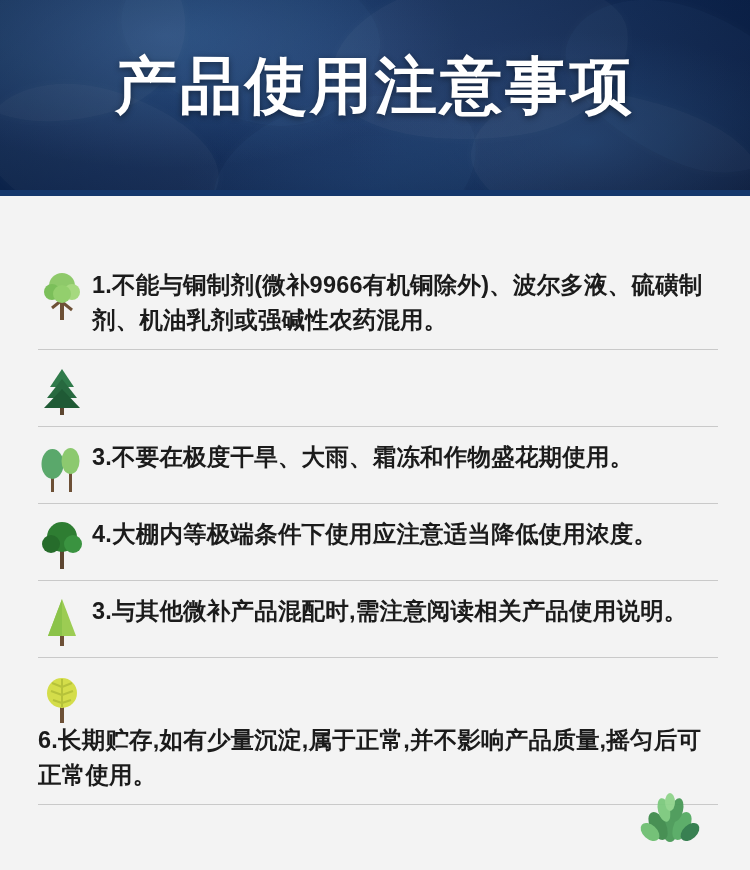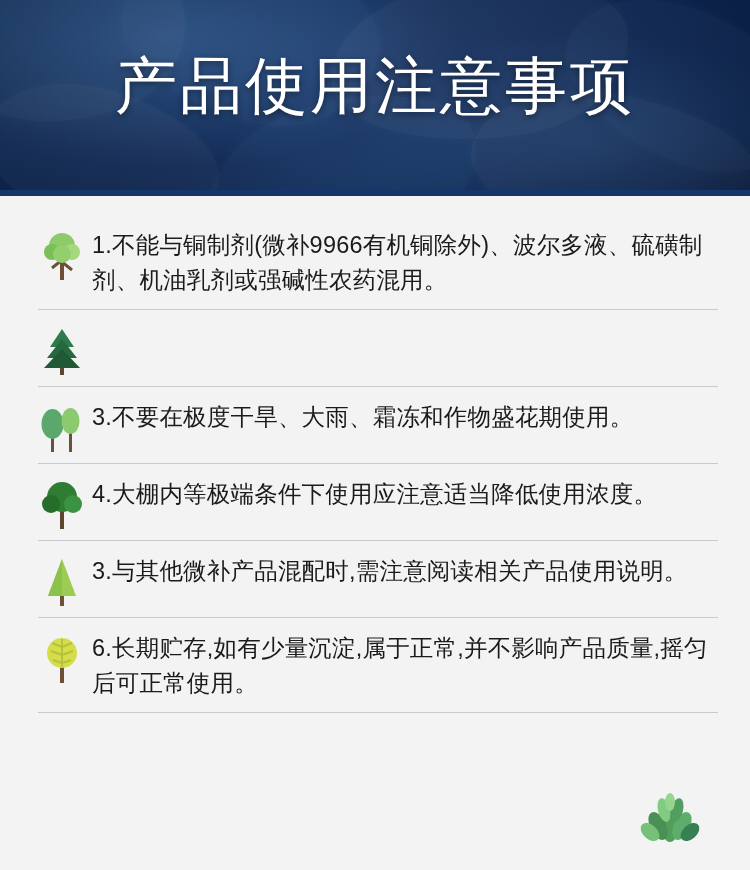--- a/index.html
+++ b/index.html
@@ -47,47 +47,48 @@
     background: radial-gradient(ellipse 520px 230px at 50% 45%, rgba(255,255,255,0.06) 0%, rgba(0,0,0,0.22) 85%);
   }
   .header-title {
     position: absolute;
     left: 0;
     right: 0;
     top: 44px;
     text-align: center;
     color: #ffffff;
     font-size: 62px;
-    font-weight: normal;
+    font-weight: bold;
     letter-spacing: 3px;
     text-shadow: 0 2px 6px rgba(0,0,0,0.45);
     white-space: nowrap;
   }
   .header-underline {
     position: absolute;
     left: 0;
     bottom: 0;
     width: 750px;
     height: 6px;
     background: #14366b;
   }
 
   
   .content {
     position: relative;
-    padding: 32px 32px 0 38px;
+    padding: 72px 32px 0 38px;
+    font-weight: bold;
   }
   .item {
     display: flex;
     align-items: flex-start;
     padding-bottom: 11px;
     border-bottom: 1px solid #c9c9c9;
     margin-bottom: 13px;
   }
-  .item:last-of-type { margin-bottom: 0; }
+  .item:last-of-type { margin-bottom: 0; flex-direction: column; }
 
   .item-icon {
     flex: 0 0 48px;
     width: 48px;
     height: 52px;
     margin-right: 6px;
     position: relative;
     top: 2px;
   }
   .item-icon svg { display: block; }

